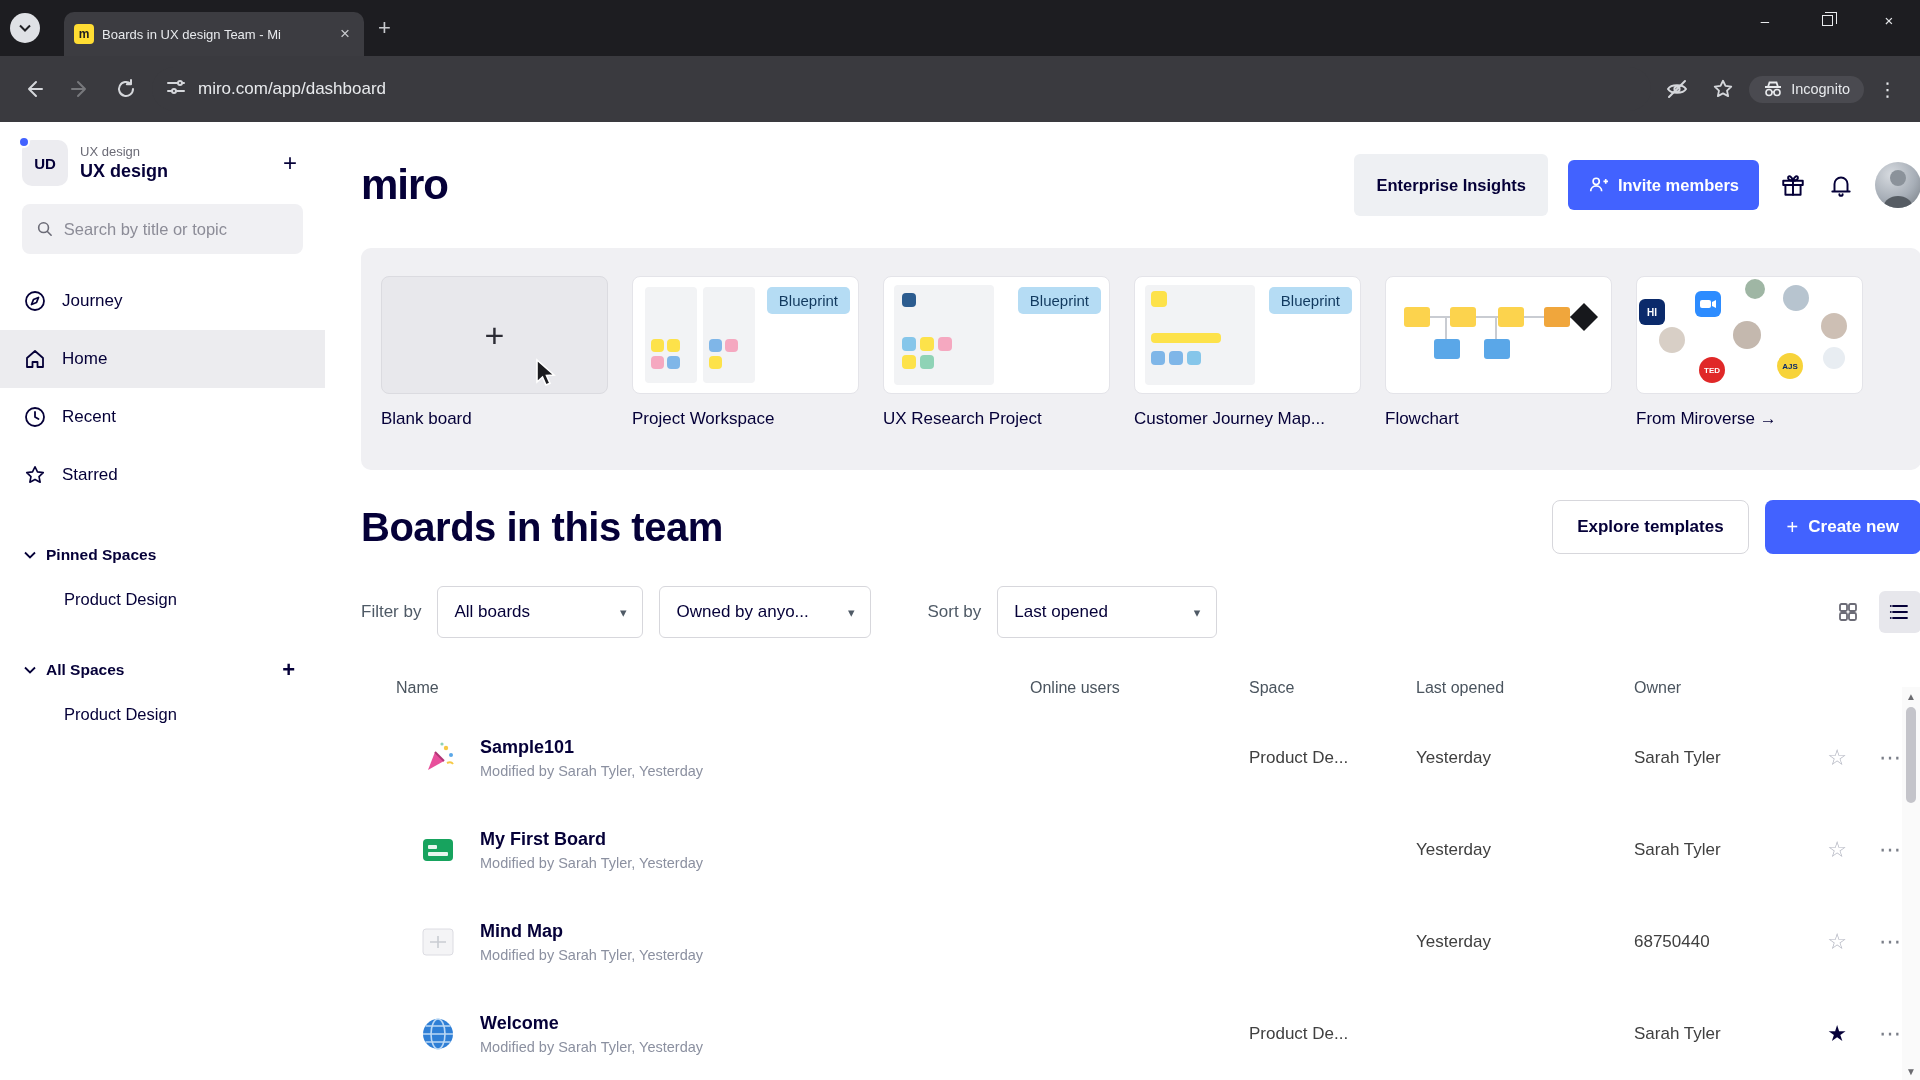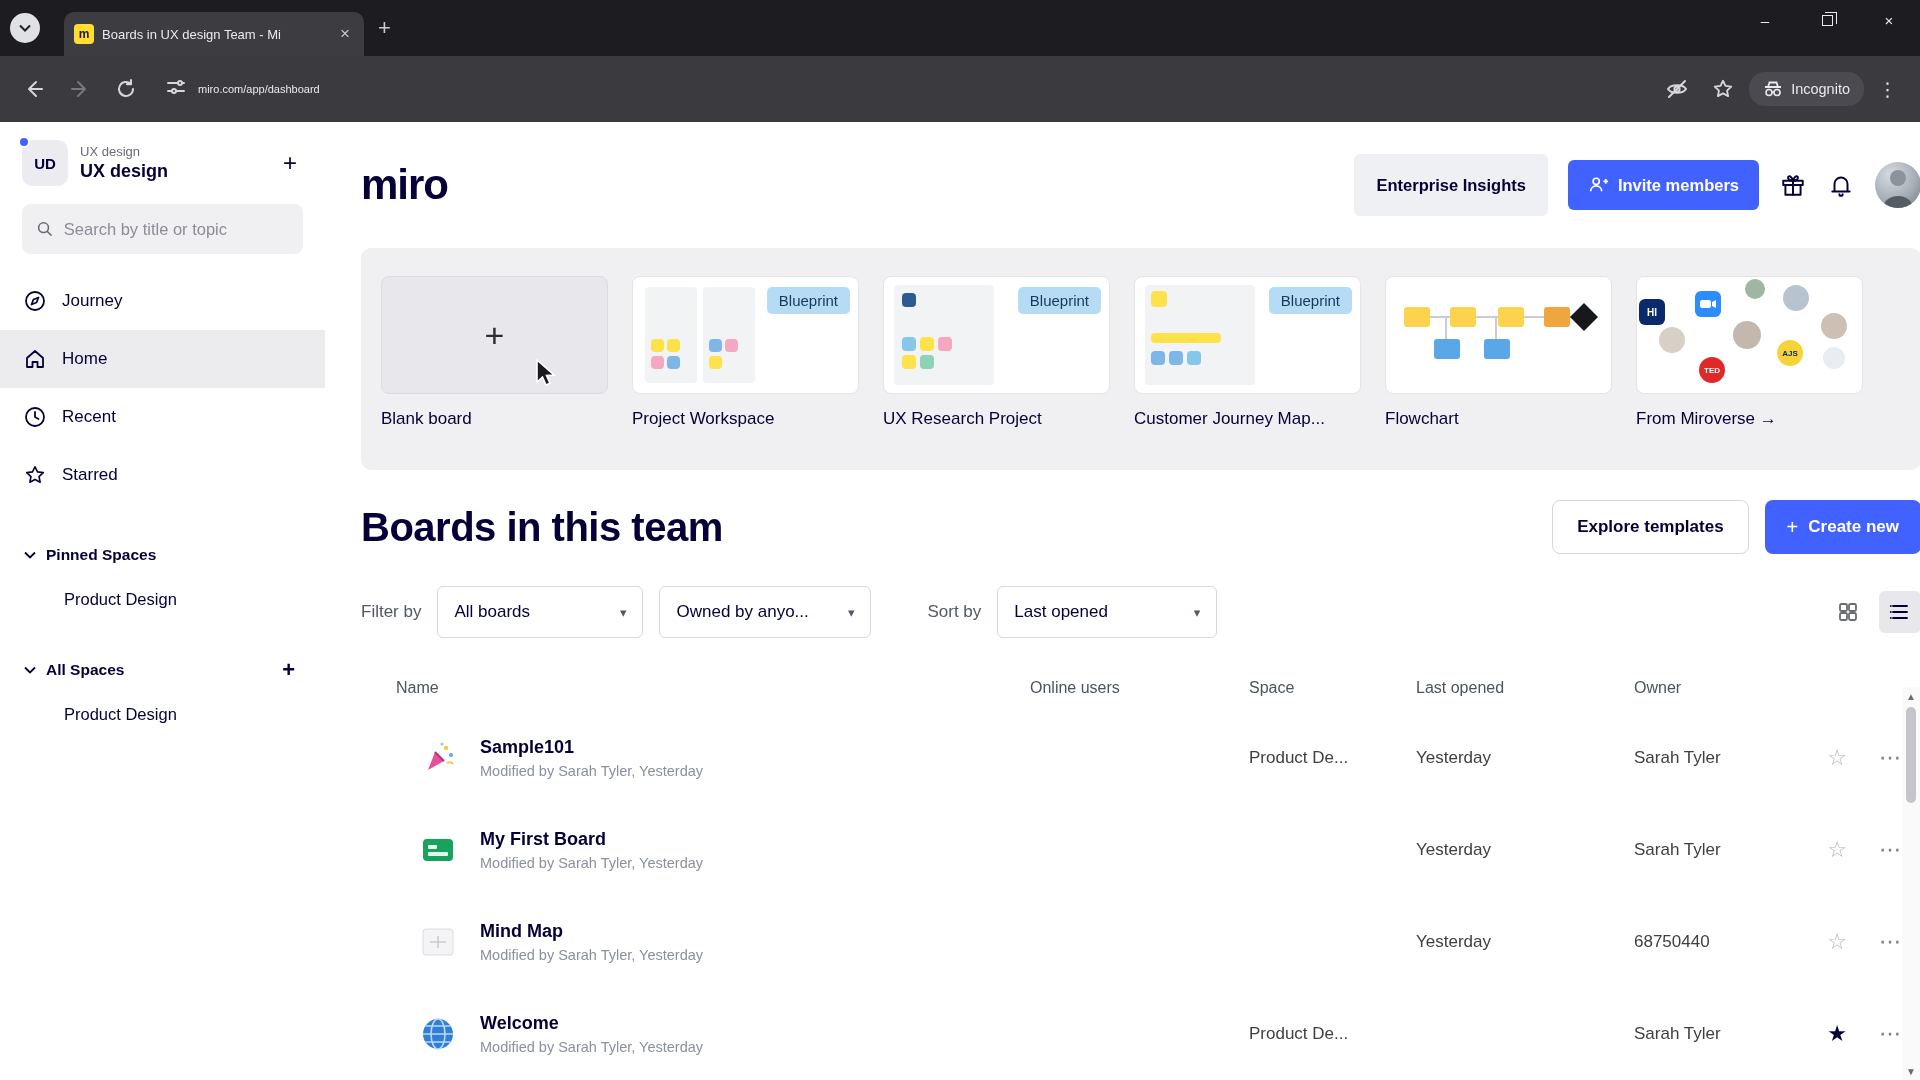--- a/index.html
+++ b/index.html
@@ -21,23 +21,23 @@
   .win-controls { position:absolute; right:0; top:0; height:40px; display:flex; }
   .win-btn { width:62px; height:40px; display:flex; align-items:center; justify-content:center; color:#e8eaed; font-size:15px; }
   .restore-glyph { width:11px; height:11px; border:1.5px solid #e8eaed; position:relative; }
   .restore-glyph:before { content:""; position:absolute; left:2px; top:-4px; width:11px; height:11px;
     border-top:1.5px solid #e8eaed; border-right:1.5px solid #e8eaed; }
 
   .toolbar { height:66px; background:#3a3a3f; display:flex; align-items:center; padding:0 14px; gap:6px; }
   .nav-ic { width:40px; height:40px; border-radius:50%; display:flex; align-items:center; justify-content:center; }
   .nav-ic svg { display:block; }
   .urlbox { flex:1; display:flex; align-items:center; height:44px; background:#3a3a3f; border-radius:22px; padding:0 14px; gap:12px;}
-  .url-text { color:#e8eaed; font-size:11px; }
+  .url-text { color:#e8eaed; font-size:17px; }
   .chip { display:flex; align-items:center; gap:8px; background:#4a4a50; border-radius:16px;
-    height:34px; padding:0 14px; color:#e8eaed; font-size:14.5px; }
+    height:27px; padding:0 14px; color:#e8eaed; font-size:14.5px; }
   .kebab { color:#e8eaed; font-size:19px; padding:0 8px; letter-spacing:1px;}
 
   
   .app { display:flex; height:958px; position:relative; background:#fff; }
 
   
   .sidebar { width:325px; flex:0 0 325px; padding-top:18px; }
   .ws-row { display:flex; align-items:center; padding:0 22px; margin-bottom:18px; }
   .ws-avatar { width:46px; height:46px; border-radius:10px; background:#ececf0; color:#050038;
     font-weight:bold; font-size:15px; display:flex; align-items:center; justify-content:center; position:relative; }
@@ -393,21 +393,21 @@
                 <path d="M17 11 l4 -2 v8 l-4 -2 Z" fill="#fff"></path>
               </svg>
           </div>
           <div class="mini-circle" style="left:22px;top:50px;width:26px;height:26px;background:#d8cfc6;"></div>
           <div class="mini-circle" style="left:96px;top:44px;width:28px;height:28px;background:#c4b8ae;"></div>
           <div class="mini-circle" style="left:146px;top:8px;width:26px;height:26px;background:#b7c4cf;"></div>
           <div class="mini-circle" style="left:184px;top:36px;width:26px;height:26px;background:#cdbfb4;"></div>
           <div class="mini-circle" style="left:62px;top:80px;width:26px;height:26px;background:#e02828;color:#fff;">
               <span>TED</span>
             </div>
-          <div class="mini-circle" style="left:140px;top:63px;width:26px;height:26px;background:#f7d33a;color:#0b2a6b;">
+          <div class="mini-circle" style="left:140px;top:76px;width:26px;height:26px;background:#f7d33a;color:#0b2a6b;">
               <span>AJS</span>
             </div>
           <div class="mini-circle" style="left:186px;top:70px;width:22px;height:22px;background:#e8edf2;"></div>
           <div class="mini-circle" style="left:108px;top:2px;width:20px;height:20px;background:#9fb6a4;"></div>
         </div>
         <div class="tpl-label">From Miroverse →</div>
       </div>
     </div>
 
     <div class="boards-head">

